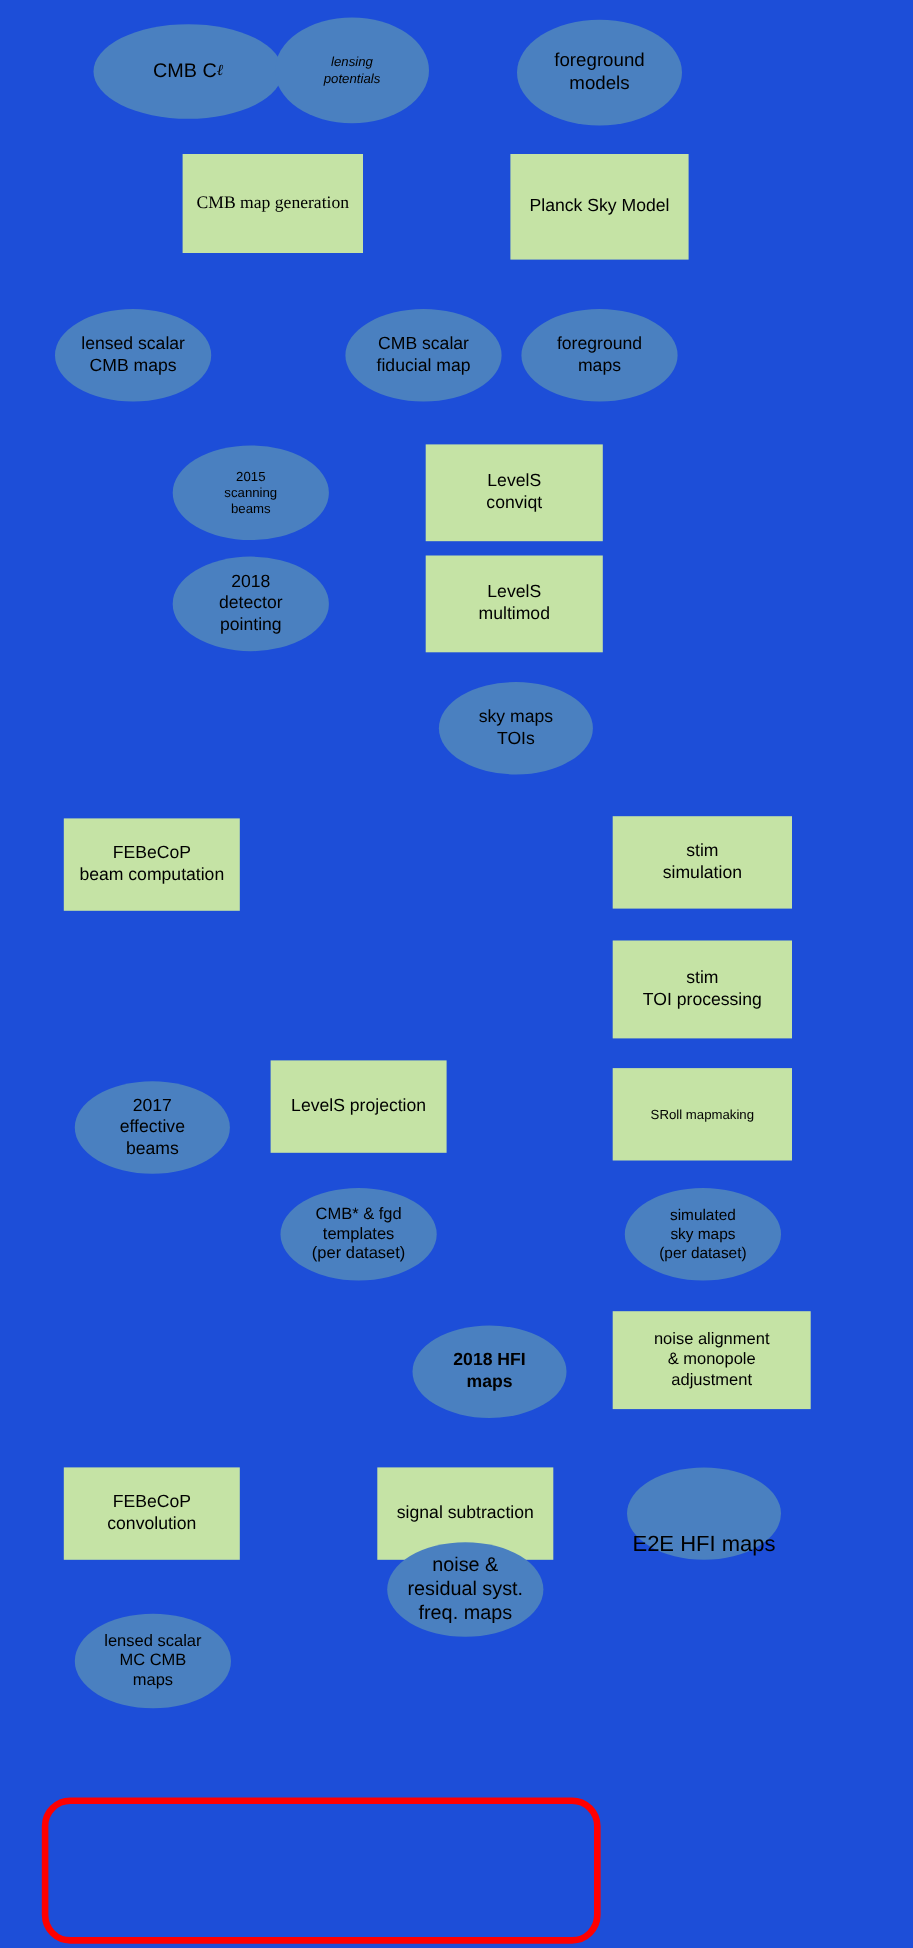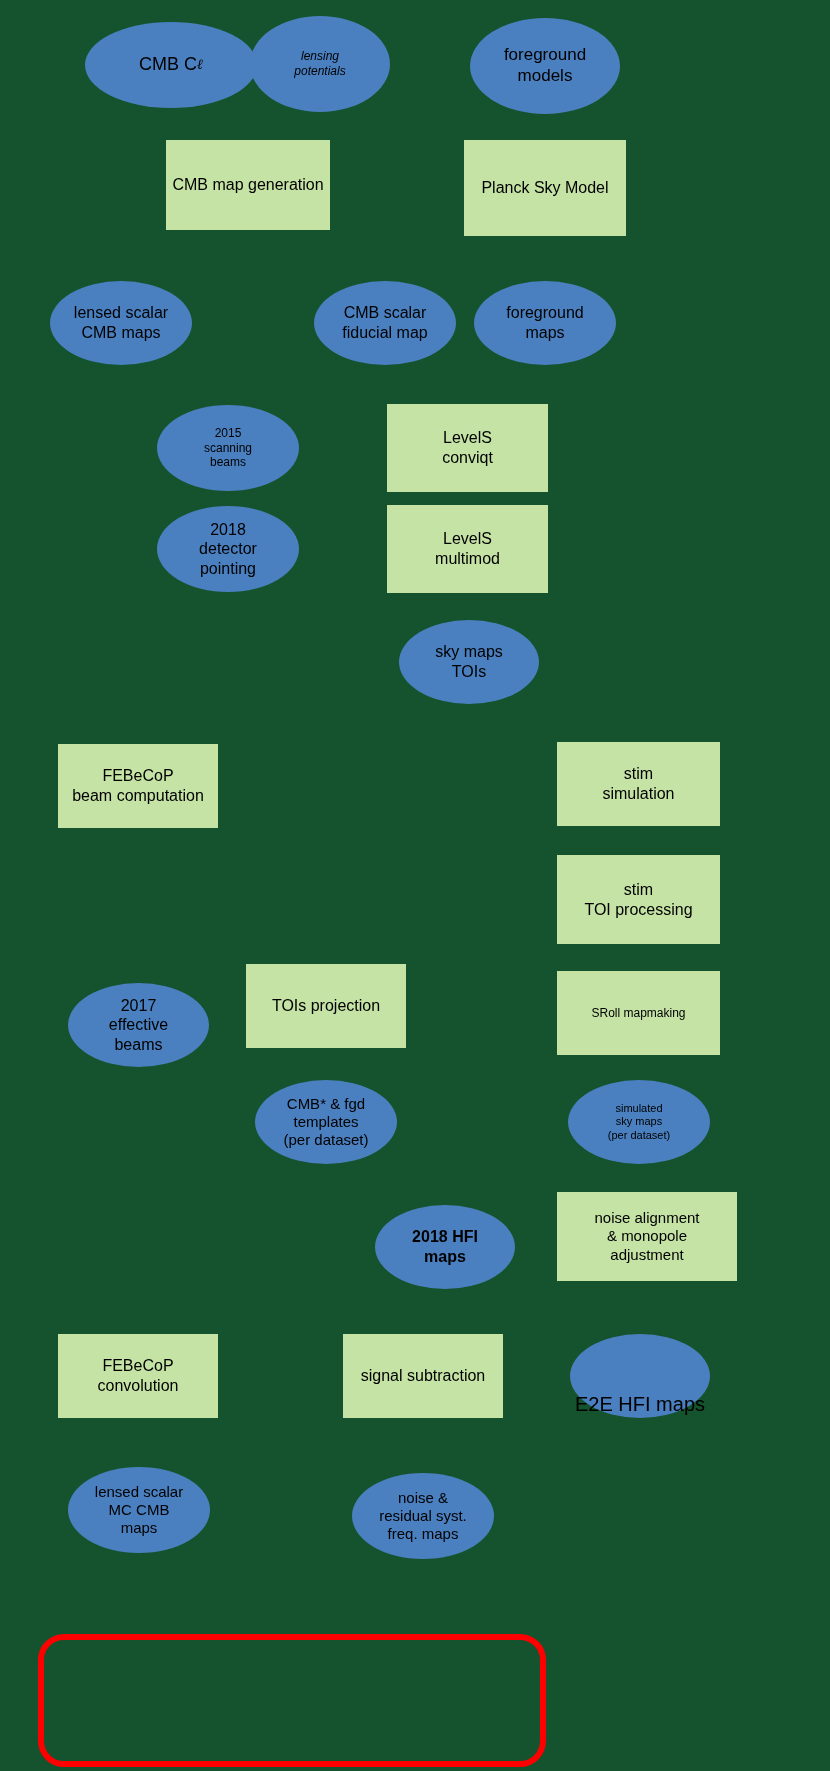--- a/index.html
+++ b/index.html
@@ -5,21 +5,21 @@
 <style>
   html, body {
     margin: 0;
     padding: 0;
     background: #000000;
   }
   #canvas {
     position: relative;
     width: 830px;
     height: 1771px;
-    background: #14532d;
+    background: #1d4ed8;
     overflow: hidden;
     font-family: "Liberation Sans", sans-serif;
   }
   .node {
     position: absolute;
     display: flex;
     align-items: center;
     justify-content: center;
     text-align: center;
     color: #000000;
@@ -53,21 +53,21 @@
 </head>
 <body>
 
 <div id="canvas">
     <div class="highlight-box" style="left: 38px; top: 1634px; width: 508px; height: 133px;"></div>
     <div class="node ellipse" style="left: 85px; top: 22px; width: 172px; height: 86px; font-size: 18px;"><span>CMB C</span><span class="sub">ℓ</span></div>
     <div class="node ellipse" style="left: 250px; top: 16px; width: 140px; height: 96px; font-size: 12px; font-style: italic;"><span>lensing
 potentials</span></div>
     <div class="node ellipse" style="left: 470px; top: 18px; width: 150px; height: 96px; font-size: 17px;"><span>foreground
 models</span></div>
-    <div class="node process" style="left: 166px; top: 140px; width: 164px; height: 90px; font-size: 16px;"><span>CMB map generation</span></div>
+    <div class="node process" style="left: 166px; top: 140px; width: 164px; height: 90px; font-size: 16px; font-family: Liberation Serif, serif;"><span>CMB map generation</span></div>
     <div class="node process" style="left: 464px; top: 140px; width: 162px; height: 96px; font-size: 16px;"><span>Planck Sky Model</span></div>
     <div class="node ellipse" style="left: 50px; top: 281px; width: 142px; height: 84px; font-size: 16px;"><span>lensed scalar
 CMB maps</span></div>
     <div class="node ellipse" style="left: 314px; top: 281px; width: 142px; height: 84px; font-size: 16px;"><span>CMB scalar
 fiducial map</span></div>
     <div class="node ellipse" style="left: 474px; top: 281px; width: 142px; height: 84px; font-size: 16px;"><span>foreground
 maps</span></div>
     <div class="node ellipse" style="left: 157px; top: 405px; width: 142px; height: 86px; font-size: 12px;"><span>2015
 scanning
 beams</span></div>
@@ -82,36 +82,36 @@
 TOIs</span></div>
     <div class="node process" style="left: 58px; top: 744px; width: 160px; height: 84px; font-size: 16px;"><span>FEBeCoP
 beam computation</span></div>
     <div class="node process" style="left: 557px; top: 742px; width: 163px; height: 84px; font-size: 16px;"><span>stim
 simulation</span></div>
     <div class="node process" style="left: 557px; top: 855px; width: 163px; height: 89px; font-size: 16px;"><span>stim
 TOI processing</span></div>
     <div class="node ellipse" style="left: 68px; top: 983px; width: 141px; height: 84px; font-size: 16px;"><span>2017
 effective
 beams</span></div>
-    <div class="node process" style="left: 246px; top: 964px; width: 160px; height: 84px; font-size: 16px;"><span>TOIs projection</span></div>
+    <div class="node process" style="left: 246px; top: 964px; width: 160px; height: 84px; font-size: 16px;"><span>LevelS projection</span></div>
     <div class="node process" style="left: 557px; top: 971px; width: 163px; height: 84px; font-size: 12px;"><span>SRoll mapmaking</span></div>
     <div class="node ellipse" style="left: 255px; top: 1080px; width: 142px; height: 84px; font-size: 15px;"><span>CMB* &amp; fgd
 templates
 (per dataset)</span></div>
-    <div class="node ellipse" style="left: 568px; top: 1080px; width: 142px; height: 84px; font-size: 11px;"><span>simulated
+    <div class="node ellipse" style="left: 568px; top: 1080px; width: 142px; height: 84px; font-size: 14px;"><span>simulated
 sky maps
 (per dataset)</span></div>
     <div class="node ellipse" style="left: 375px; top: 1205px; width: 140px; height: 84px; font-size: 16px; font-weight: bold;"><span>2018 HFI
 maps</span></div>
     <div class="node process" style="left: 557px; top: 1192px; width: 180px; height: 89px; font-size: 15px;"><span>noise alignment
 &amp; monopole
 adjustment</span></div>
     <div class="node process" style="left: 58px; top: 1334px; width: 160px; height: 84px; font-size: 16px;"><span>FEBeCoP
 convolution</span></div>
     <div class="node process" style="left: 343px; top: 1334px; width: 160px; height: 84px; font-size: 16px; text-align: right;"><span>signal subtraction</span></div>
     <div class="node ellipse" style="left: 570px; top: 1334px; width: 140px; height: 84px; font-size: 20px; align-items: flex-end;"><span>E2E HFI maps</span></div>
     <div class="node ellipse" style="left: 68px; top: 1467px; width: 142px; height: 86px; font-size: 15px;"><span>lensed scalar
 MC CMB
 maps</span></div>
-    <div class="node ellipse" style="left: 352px; top: 1473px; width: 142px; height: 86px; font-size: 15px;"><span>noise &amp;
+    <div class="node ellipse" style="left: 352px; top: 1402px; width: 142px; height: 86px; font-size: 18px;"><span>noise &amp;
 residual syst.
 freq.  maps</span></div>
   </div>
 
 </body></html>

